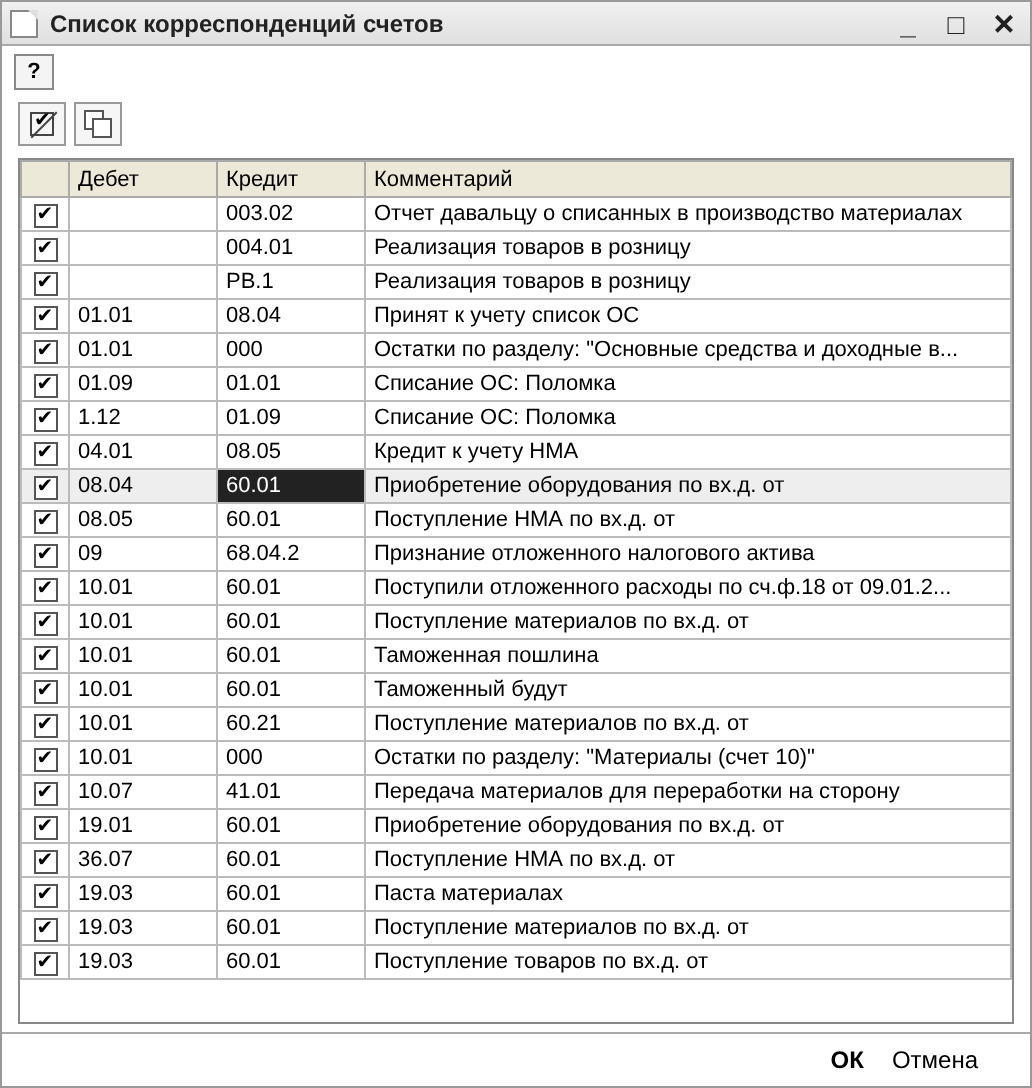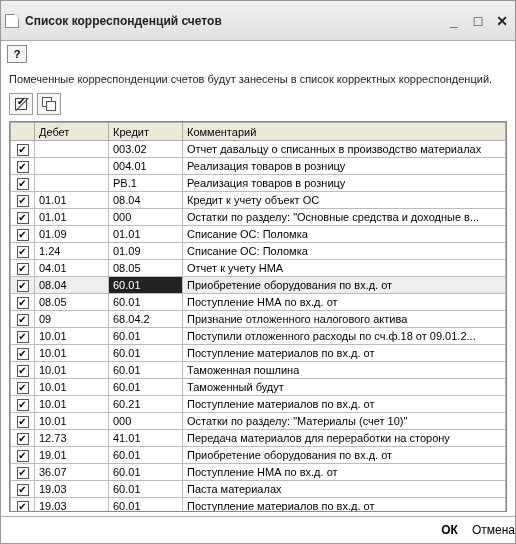--- a/index.html
+++ b/index.html
@@ -6,21 +6,21 @@
   html, body { margin:0; padding:0; }
   body {
     width:516px; height:544px;
     font-family: Tahoma, Arial, sans-serif;
     font-size:11px;
     background:#d4d0c8;
     overflow:hidden;
   }
   .window { width:516px; height:544px; display:flex; flex-direction:column; border:1px solid #999; background:#fff; }
   .titlebar {
-    height:40px; background:linear-gradient(#f0f0f0,#e0e0e0);
+    height:22px; background:linear-gradient(#f0f0f0,#e0e0e0);
     display:flex; align-items:center; padding:0 4px;
     border-bottom:1px solid #aaa;
     font-weight:bold; font-size:12px; color:#222;
   }
   .titlebar .doc-icon { width:14px; height:14px; border:1px solid #888; background:#fff; margin-right:6px; position:relative; }
   .titlebar .doc-icon::after { content:""; position:absolute; right:-1px; top:-1px; border-top:5px solid #e0e0e0; border-left:5px solid transparent; }
   .title-controls { margin-left:auto; display:flex; gap:6px; font-size:14px; font-weight:bold; }
   .tc-btn { width:18px; height:16px; display:flex; align-items:center; justify-content:center; cursor:pointer; }
   .helpbar { padding:4px 6px 0 6px; }
   .help-btn {
@@ -47,21 +47,21 @@
   th { background:#ece9d8; border:1px solid #aaa; height:18px; padding:1px 4px; text-align:left; font-weight:normal; font-size:11px; position:sticky; top:0; }
   td { border:1px solid #bbb; height:17px; padding:1px 4px; font-size:11px; white-space:nowrap; overflow:hidden; text-overflow:ellipsis; }
   col.cb { width:24px; }
   col.d  { width:74px; }
   col.k  { width:74px; }
   th.cb, td.cb { text-align:center; padding:0; }
   .chk { width:12px; height:12px; border:1px solid #555; display:inline-flex; align-items:center; justify-content:center; font-size:10px; line-height:10px; background:#fff; cursor:pointer; }
   tr.sel td { background:#eee; }
   tr.sel td.kcell { background:#222; color:#fff; }
   .footer {
-    border-top:1px solid #aaa; padding:6px 0; display:flex; justify-content:flex-end; gap:14px;
+    border-top:1px solid #aaa; padding:6px 26px; display:flex; justify-content:flex-end; gap:14px;
     font-size:12px; align-items:center;
   }
   .ok-btn { font-weight:bold; cursor:pointer; }
   .cancel-btn { cursor:pointer; }
   ::-webkit-scrollbar { width:16px; }
   ::-webkit-scrollbar-track { background:#eee; border-left:1px solid #bbb; }
   ::-webkit-scrollbar-thumb { background:#cfcfcf; border:1px solid #999; }
   ::-webkit-scrollbar-button { display:block; height:16px; background:#ddd; border:1px solid #999; }
 </style>
 </head>
@@ -77,21 +77,20 @@
       <span class="tc-btn">□</span>
       <span class="tc-btn">✕</span>
     </div>
   </div>
 
   <div class="helpbar">
     <div class="help-btn">?</div>
   </div>
 
   <div class="body">
-    <div class="instr">Помеченные корреспонденции счетов будут занесены в список корректных корреспонденций.</div>
 
     <div class="toolbar">
       <div class="tool-btn">
         <span class="checkall-ico">
             <span class="slash"></span>
           </span>
       </div>
       <div class="tool-btn">
         <span class="copy-ico">
             <span class="s s1"></span>
@@ -133,45 +132,45 @@
               <tr>
                 <td class="cb"><span class="chk">✔</span></td>
                 <td></td>
                 <td class="kcell">РВ.1</td>
                 <td>Реализация товаров в розницу</td>
               </tr>
               <tr>
                 <td class="cb"><span class="chk">✔</span></td>
                 <td>01.01</td>
                 <td class="kcell">08.04</td>
-                <td>Кредит к учету объект ОС</td>
+                <td>Принят к учету список ОС</td>
               </tr>
               <tr>
                 <td class="cb"><span class="chk">✔</span></td>
                 <td>01.01</td>
                 <td class="kcell">000</td>
                 <td>Остатки по разделу: "Основные средства и доходные в...</td>
               </tr>
               <tr>
                 <td class="cb"><span class="chk">✔</span></td>
                 <td>01.09</td>
                 <td class="kcell">01.01</td>
                 <td>Списание ОС: Поломка</td>
               </tr>
               <tr>
                 <td class="cb"><span class="chk">✔</span></td>
-                <td>1.24</td>
+                <td>1.12</td>
                 <td class="kcell">01.09</td>
                 <td>Списание ОС: Поломка</td>
               </tr>
               <tr>
                 <td class="cb"><span class="chk">✔</span></td>
                 <td>04.01</td>
                 <td class="kcell">08.05</td>
-                <td>Отчет к учету НМА</td>
+                <td>Кредит к учету НМА</td>
               </tr>
               <tr class="sel">
                 <td class="cb"><span class="chk">✔</span></td>
                 <td>08.04</td>
                 <td class="kcell">60.01</td>
                 <td>Приобретение оборудования по вх.д. от</td>
               </tr>
               <tr>
                 <td class="cb"><span class="chk">✔</span></td>
                 <td>08.05</td>
@@ -215,21 +214,21 @@
                 <td>Поступление материалов по вх.д. от</td>
               </tr>
               <tr>
                 <td class="cb"><span class="chk">✔</span></td>
                 <td>10.01</td>
                 <td class="kcell">000</td>
                 <td>Остатки по разделу: "Материалы (счет 10)"</td>
               </tr>
               <tr>
                 <td class="cb"><span class="chk">✔</span></td>
-                <td>12.73</td>
+                <td>10.07</td>
                 <td class="kcell">41.01</td>
                 <td>Передача материалов для переработки на сторону</td>
               </tr>
               <tr>
                 <td class="cb"><span class="chk">✔</span></td>
                 <td>19.01</td>
                 <td class="kcell">60.01</td>
                 <td>Приобретение оборудования по вх.д. от</td>
               </tr>
               <tr>

